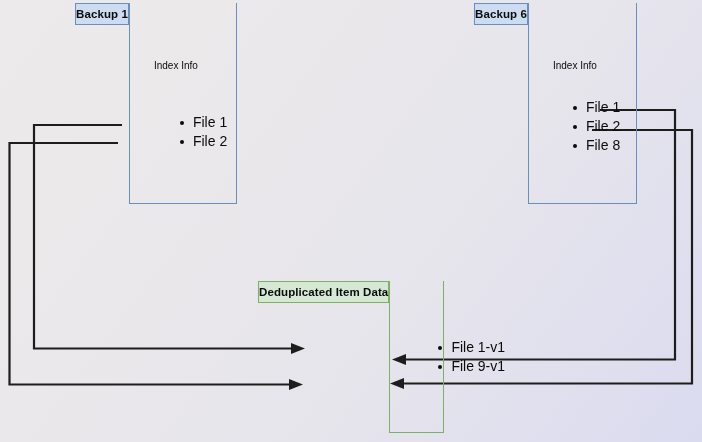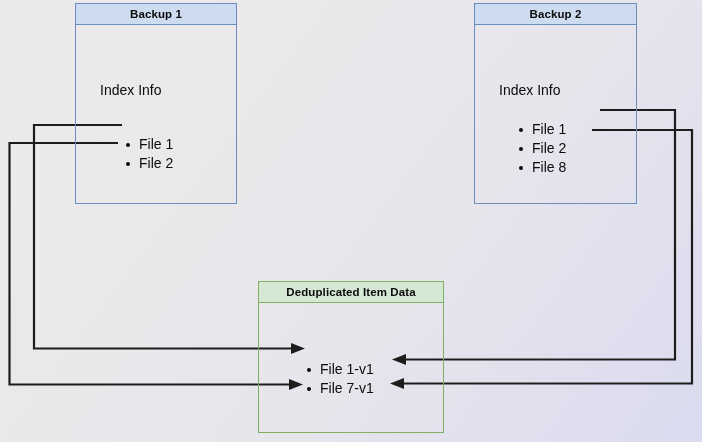--- a/index.html
+++ b/index.html
@@ -40,21 +40,20 @@
   .head {
     fill: #1d1d1d;
     stroke: none;
   }
 
   
   .box {
     position: absolute;
     box-sizing: border-box;
     display: flex;
-    flex-direction: column;
   }
   .box-head {
     box-sizing: border-box;
     height: 22px;
     line-height: 20px;
     text-align: center;
     font-size: 11.5px;
     font-weight: bold;
     color: #0b0b0b;
     letter-spacing: 0.1px;
@@ -83,21 +82,21 @@
     border-top: none;
     padding-left: 12px;
   }
 
   #backup1 { left: 75px; top: 3px; width: 162px; height: 201px; }
   #backup2 { left: 474px; top: 3px; width: 163px; height: 201px; }
   #dedup   { left: 258px; top: 281px; width: 186px; height: 152px; }
 
   .caption {
     position: absolute;
-    font-size: 14px;
+    font-size: 10px;
     color: #0b0b0b;
     white-space: nowrap;
   }
   #cap1 { left: 24px; top: 57px; }
   #cap2 { left: 24px; top: 57px; }
 
   
   ul.flist {
     position: absolute;
     margin: 0;
@@ -161,34 +160,34 @@
     <div class="box-body">
       <div class="caption" id="cap1">Index Info</div>
       <ul class="flist" id="list1">
         <li>File 1</li>
         <li>File 2</li>
       </ul>
     </div>
   </div>
 
   <div class="box box-blue" id="backup2">
-    <div class="box-head">Backup 2</div>
+    <div class="box-head">Backup 6</div>
     <div class="box-body">
       <div class="caption" id="cap2">Index Info</div>
       <ul class="flist" id="list2">
         <li>File 1</li>
         <li>File 2</li>
         <li>File 8</li>
       </ul>
     </div>
   </div>
 
   <div class="box box-green" id="dedup">
     <div class="box-head">Deduplicated Item Data</div>
     <div class="box-body">
       <ul class="flist" id="list3">
         <li>File 1-v1</li>
-        <li>File 7-v1</li>
+        <li>File 9-v1</li>
       </ul>
     </div>
   </div>
 
 </div>
 
 </body></html>

